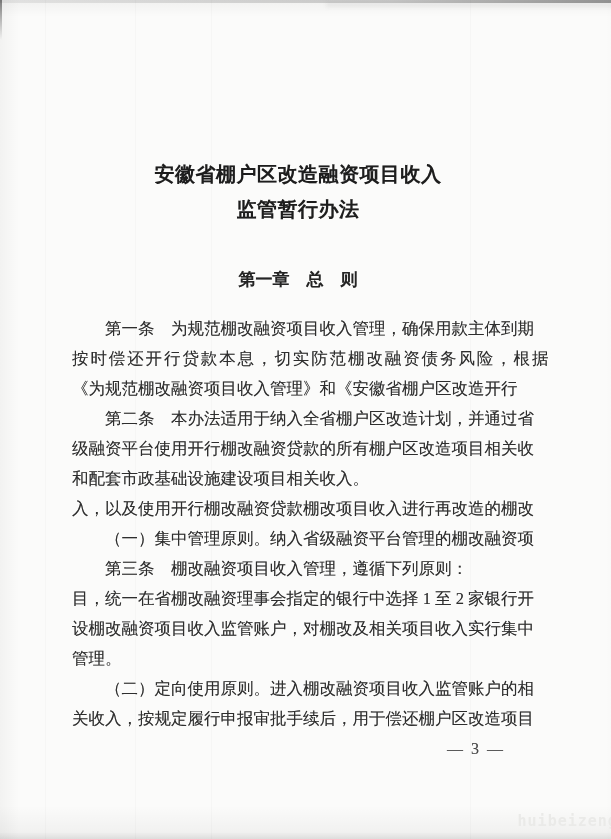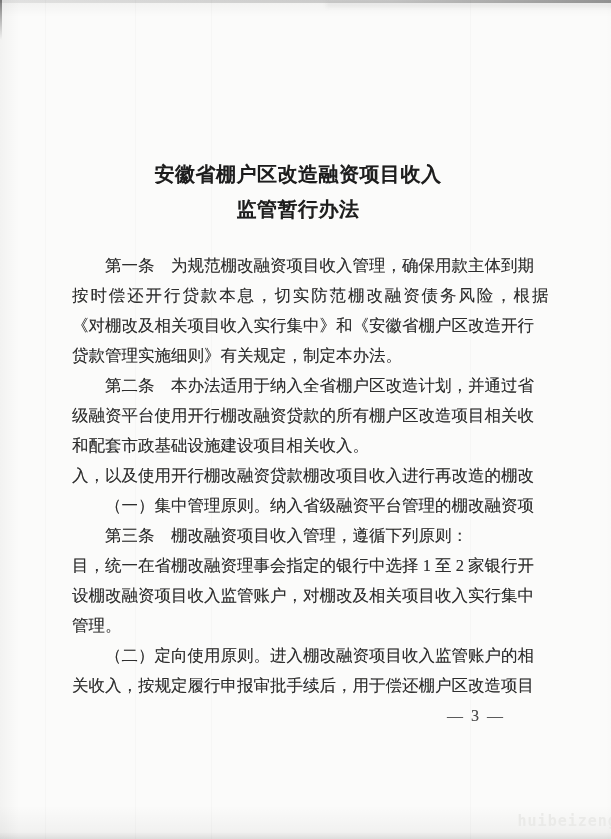--- a/index.html
+++ b/index.html
@@ -74,25 +74,25 @@
   <div class="crease c1"></div>
   <div class="crease c2"></div>
   <div class="crease c3"></div>
   <div class="crease c4"></div>
 
   <div class="content">
     <div class="doc-title">
       <div class="title-line">安徽省棚户区改造融资项目收入</div>
       <div class="title-line">监管暂行办法</div>
     </div>
+    <div class="chapter-heading">第一章　总　则</div>
     <div class="body-text">
       <div class="line">　　第一条　为规范棚改融资项目收入管理，确保用款主体到期</div>
       <div class="line sp">按时偿还开行贷款本息，切实防范棚改融资债务风险，根据</div>
-      <div class="line">《对棚改及相关项目收入实行集中》和《安徽省棚户区改造开行</div>
-      <div class="line">贷款管理实施细则》有关规定，制定本办法。</div>
+      <div class="line">《为规范棚改融资项目收入管理》和《安徽省棚户区改造开行</div>
       <div class="line">　　第二条　本办法适用于纳入全省棚户区改造计划，并通过省</div>
       <div class="line">级融资平台使用开行棚改融资贷款的所有棚户区改造项目相关收</div>
       <div class="line">和配套市政基础设施建设项目相关收入。</div>
       <div class="line">入，以及使用开行棚改融资贷款棚改项目收入进行再改造的棚改</div>
       <div class="line">　　（一）集中管理原则。纳入省级融资平台管理的棚改融资项</div>
       <div class="line">　　第三条　棚改融资项目收入管理，遵循下列原则：</div>
       <div class="line">目，统一在省棚改融资理事会指定的银行中选择 1 至 2 家银行开</div>
       <div class="line">设棚改融资项目收入监管账户，对棚改及相关项目收入实行集中</div>
       <div class="line">管理。</div>
       <div class="line">　　（二）定向使用原则。进入棚改融资项目收入监管账户的相</div>

